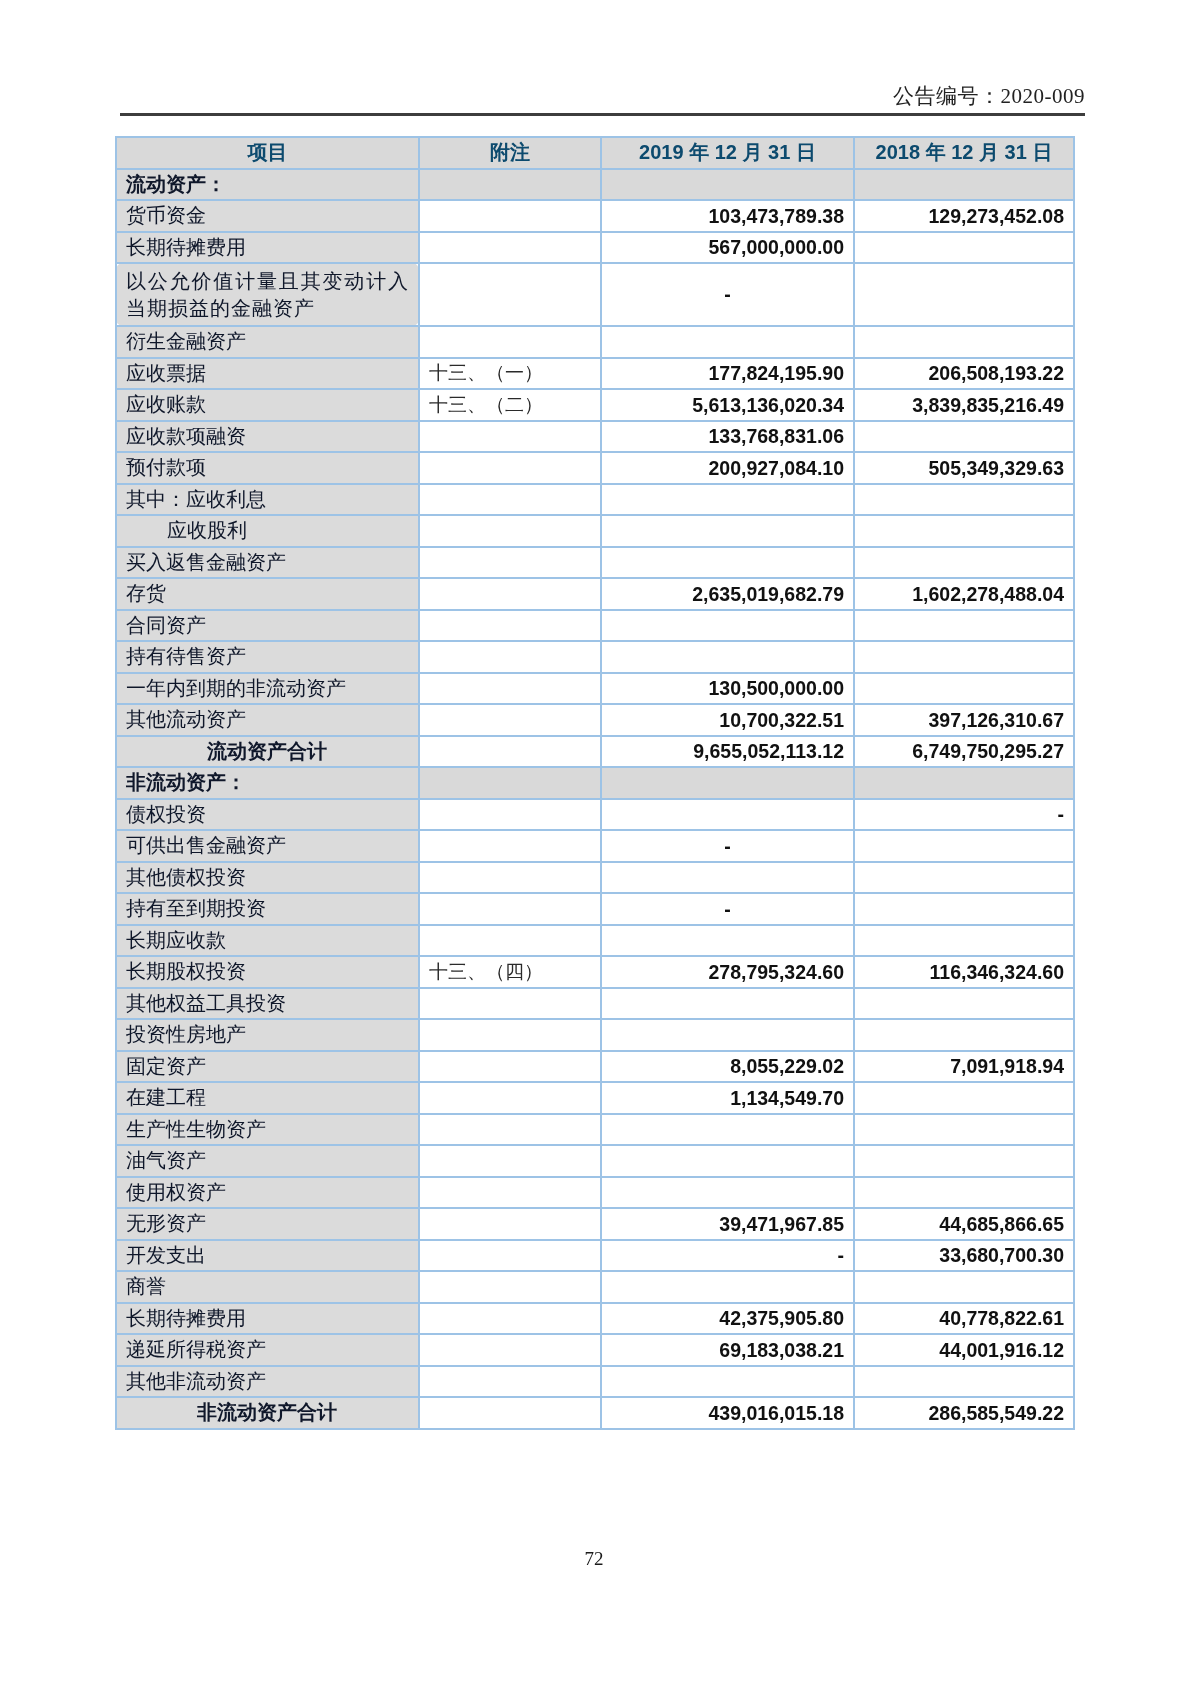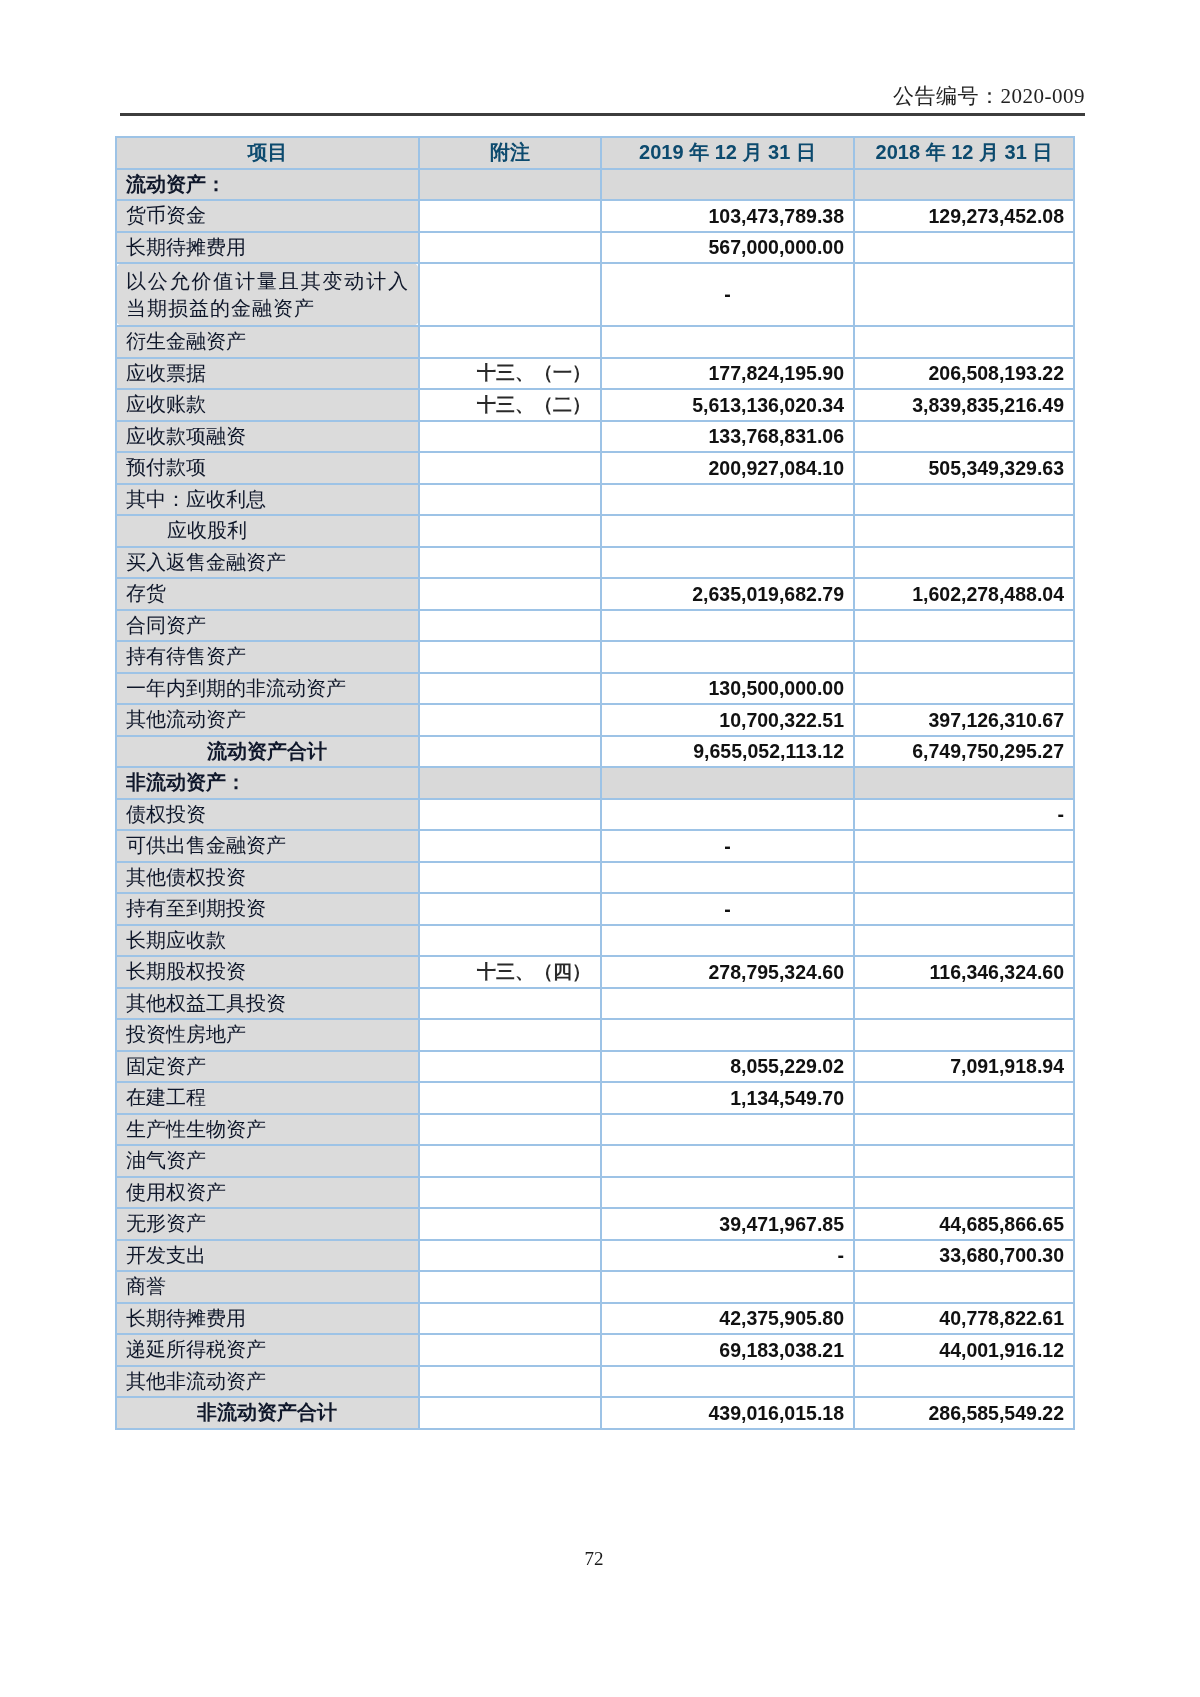--- a/index.html
+++ b/index.html
@@ -62,25 +62,24 @@
     text-align: center;
     color: #0c4a6e;
   }
   td.cell-label {
     background: #dbdbdb;
     text-align: justify;
     text-justify: inter-character;
     color: #0f172a;
   }
   td.cell-note {
-    text-align: right;
+    text-align: left;
     font-size: 19px;
     color: #2a2a2a;
     background: #ffffff;
-    font-weight: bold;
   }
   td.cell-num {
     text-align: right;
     font-weight: 700;
     color: #111111;
     background: #ffffff;
     font-size: 19.5px;
   }
   td.cell-num.center { text-align: center; }
 

